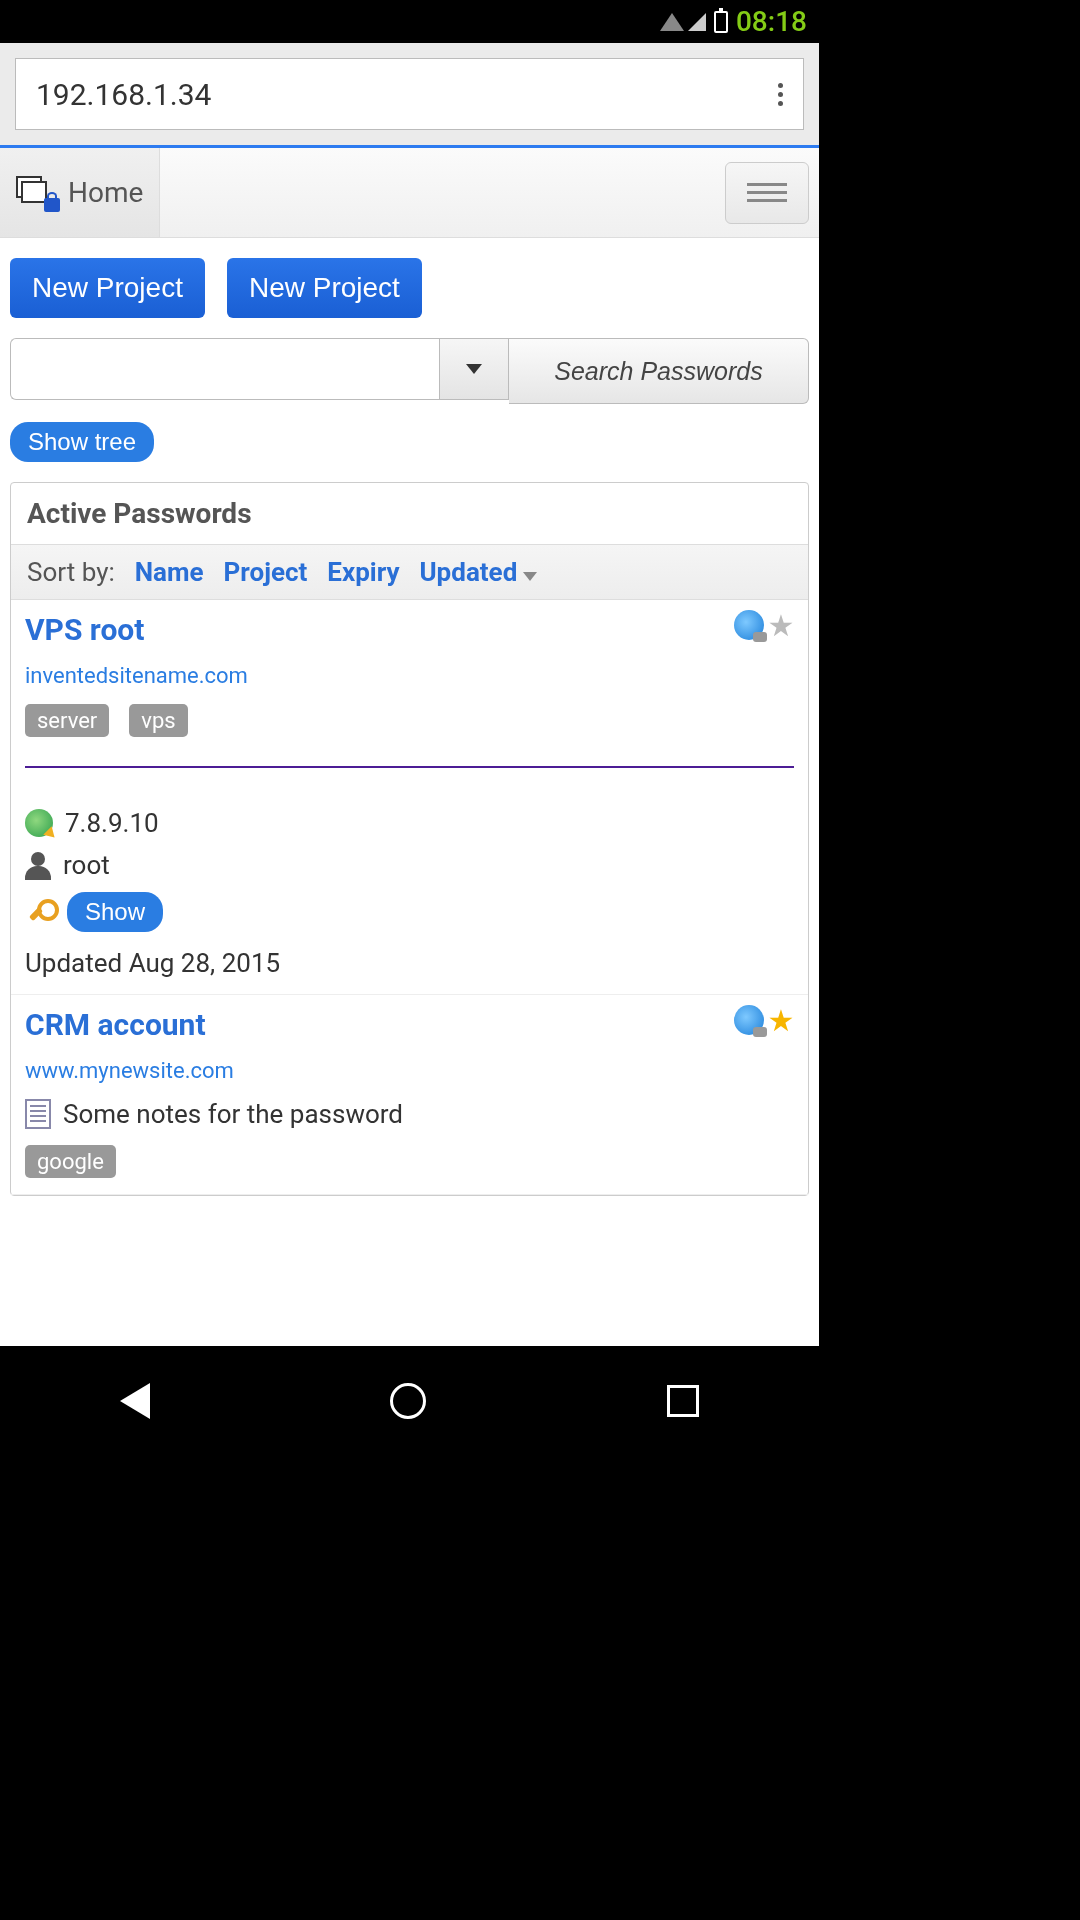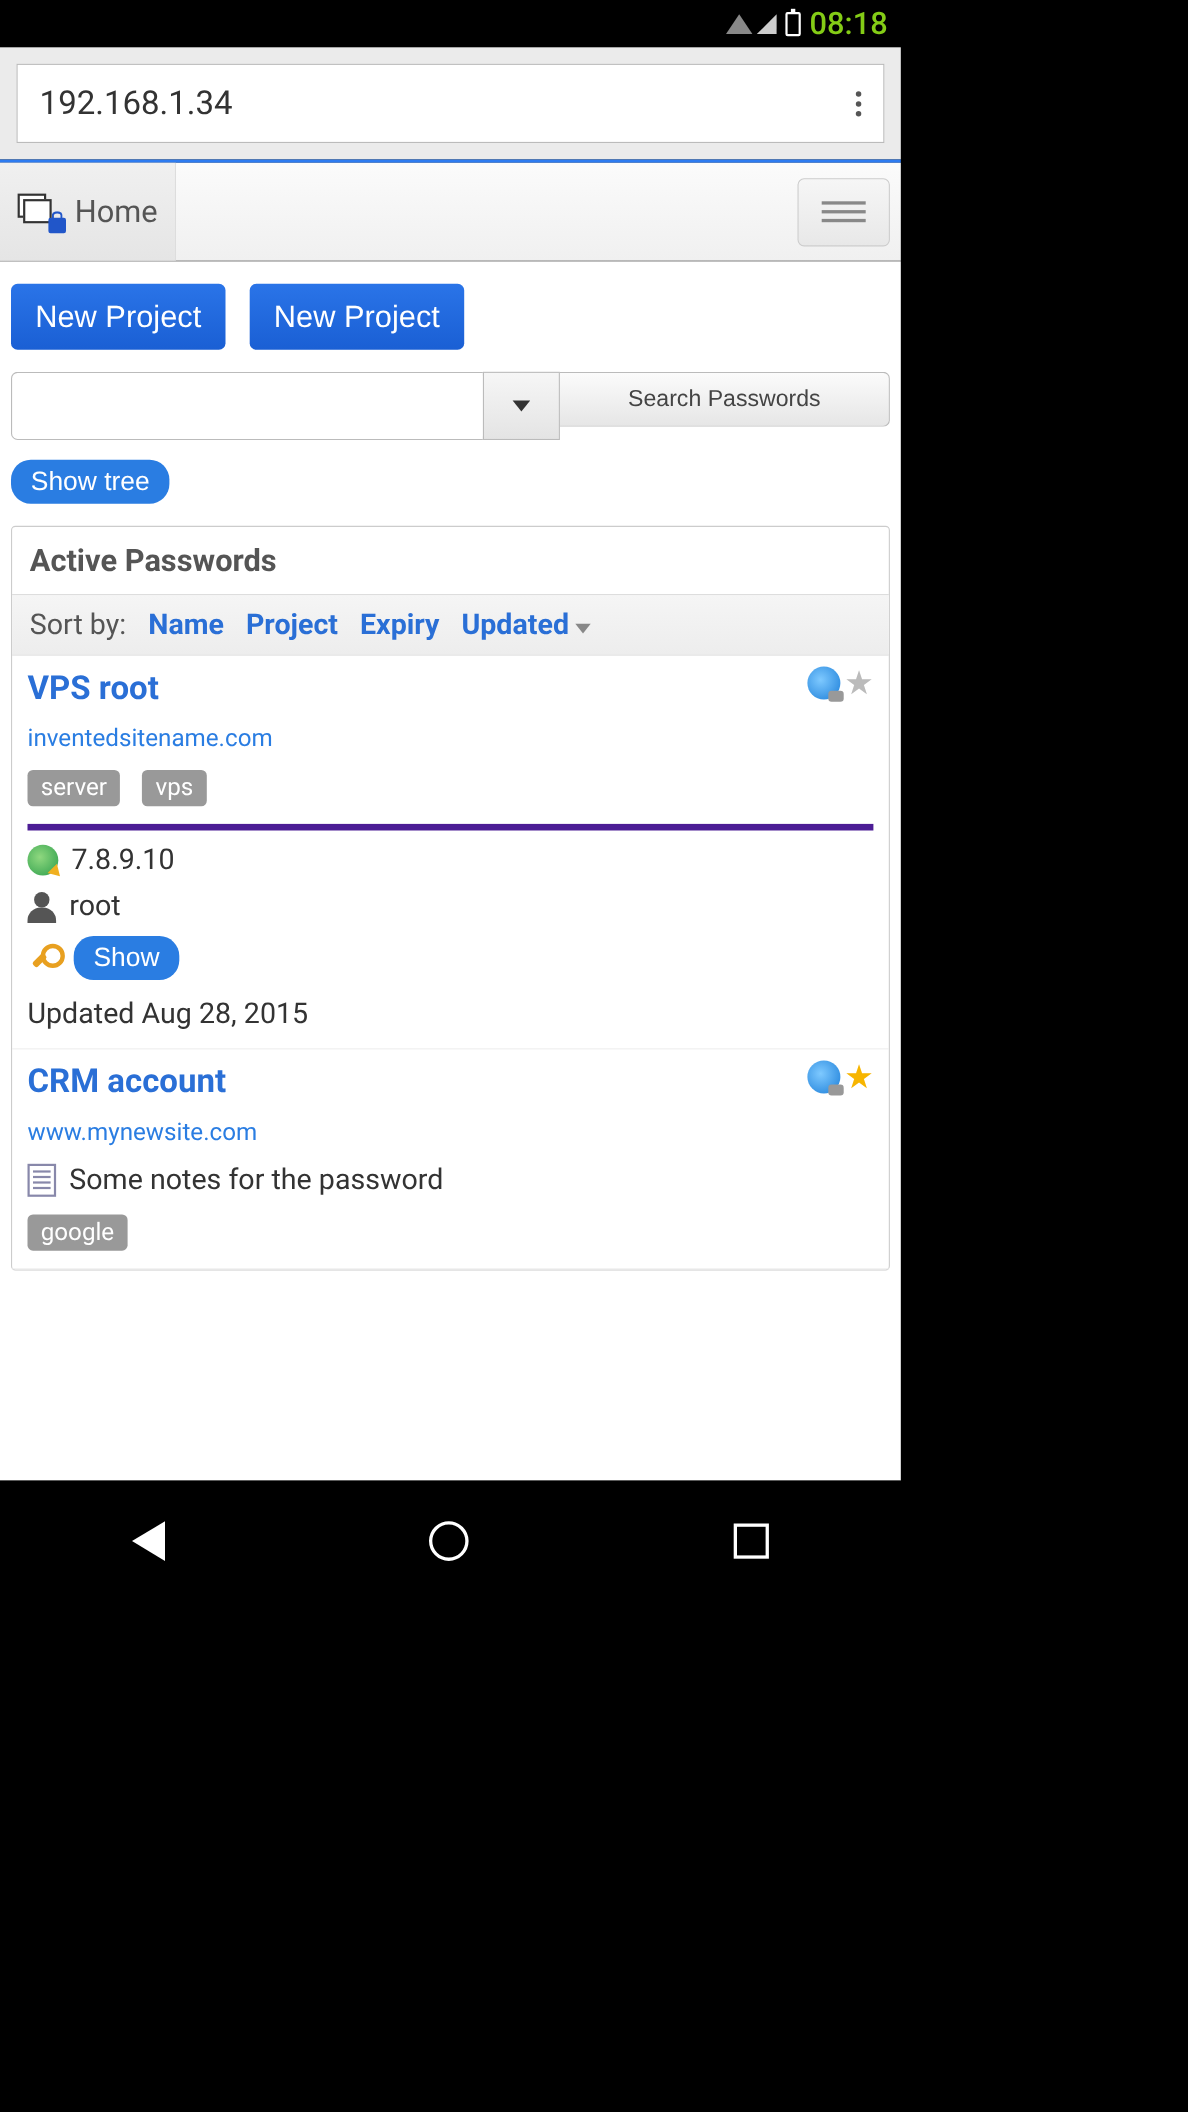--- a/index.html
+++ b/index.html
@@ -111,27 +111,28 @@
 .search-dropdown {
   width: 70px; height: 62px;
   background: linear-gradient(#f6f6f6,#e4e4e4);
   border: 1px solid #bbb;
   display:flex; align-items:center; justify-content:center;
 }
 .search-dropdown::after { content:""; width:0; height:0; border-left:8px solid transparent; border-right:8px solid transparent; border-top:10px solid #333;}
 .search-btn {
   flex: 1;
   max-width: 300px;
-  height: 50px;
+  height: 66px;
   background: linear-gradient(#fbfbfb,#e6e6e6);
   border: 1px solid #bbb;
   border-left: none;
   border-radius: 0 6px 6px 0;
-  font-size: 21px;
+  font-size: 25px;
   color: #444;
+  font-style: italic;
 }
 .show-tree-row { padding: 8px 10px; }
 .pill-btn {
   background: #2a7de2;
   color: #fff;
   border: none;
   border-radius: 18px;
   font-size: 24px;
   padding: 6px 18px;
   cursor: pointer;
@@ -200,21 +201,21 @@
   border-radius: 5px;
 }
 .detail-row {
   display: flex;
   align-items: center;
   gap: 12px;
   font-size: 26px;
   color: #333;
   margin-top: 12px;
 }
-.detail-section { border-top:6px solid #4c1d95; margin-top:16px; padding-top:0;}
+.detail-section { border-top:2px solid #4c1d95; margin-top:29px; padding-top:28px;}
 .globe-icon {
   width: 28px; height: 28px; background: radial-gradient(circle at 40% 40%, #8fd87f, #2a9d4a); border-radius:50%;
   position:relative;
 }
 .globe-icon::after { content:""; position:absolute; bottom:-2px; right:-4px; width:0; height:0; border-left:6px solid transparent; border-right:6px solid transparent; border-top:10px solid #f0b020; transform:rotate(-45deg);}
 .user-icon {
   width: 26px; height: 26px; position:relative;
 }
 .user-icon::before { content:""; position:absolute; top:0; left:6px; width:14px; height:14px; background:#555; border-radius:50%;}
 .user-icon::after { content:""; position:absolute; bottom:-2px; left:0; width:26px; height:14px; background:#555; border-radius:12px 12px 0 0;}

